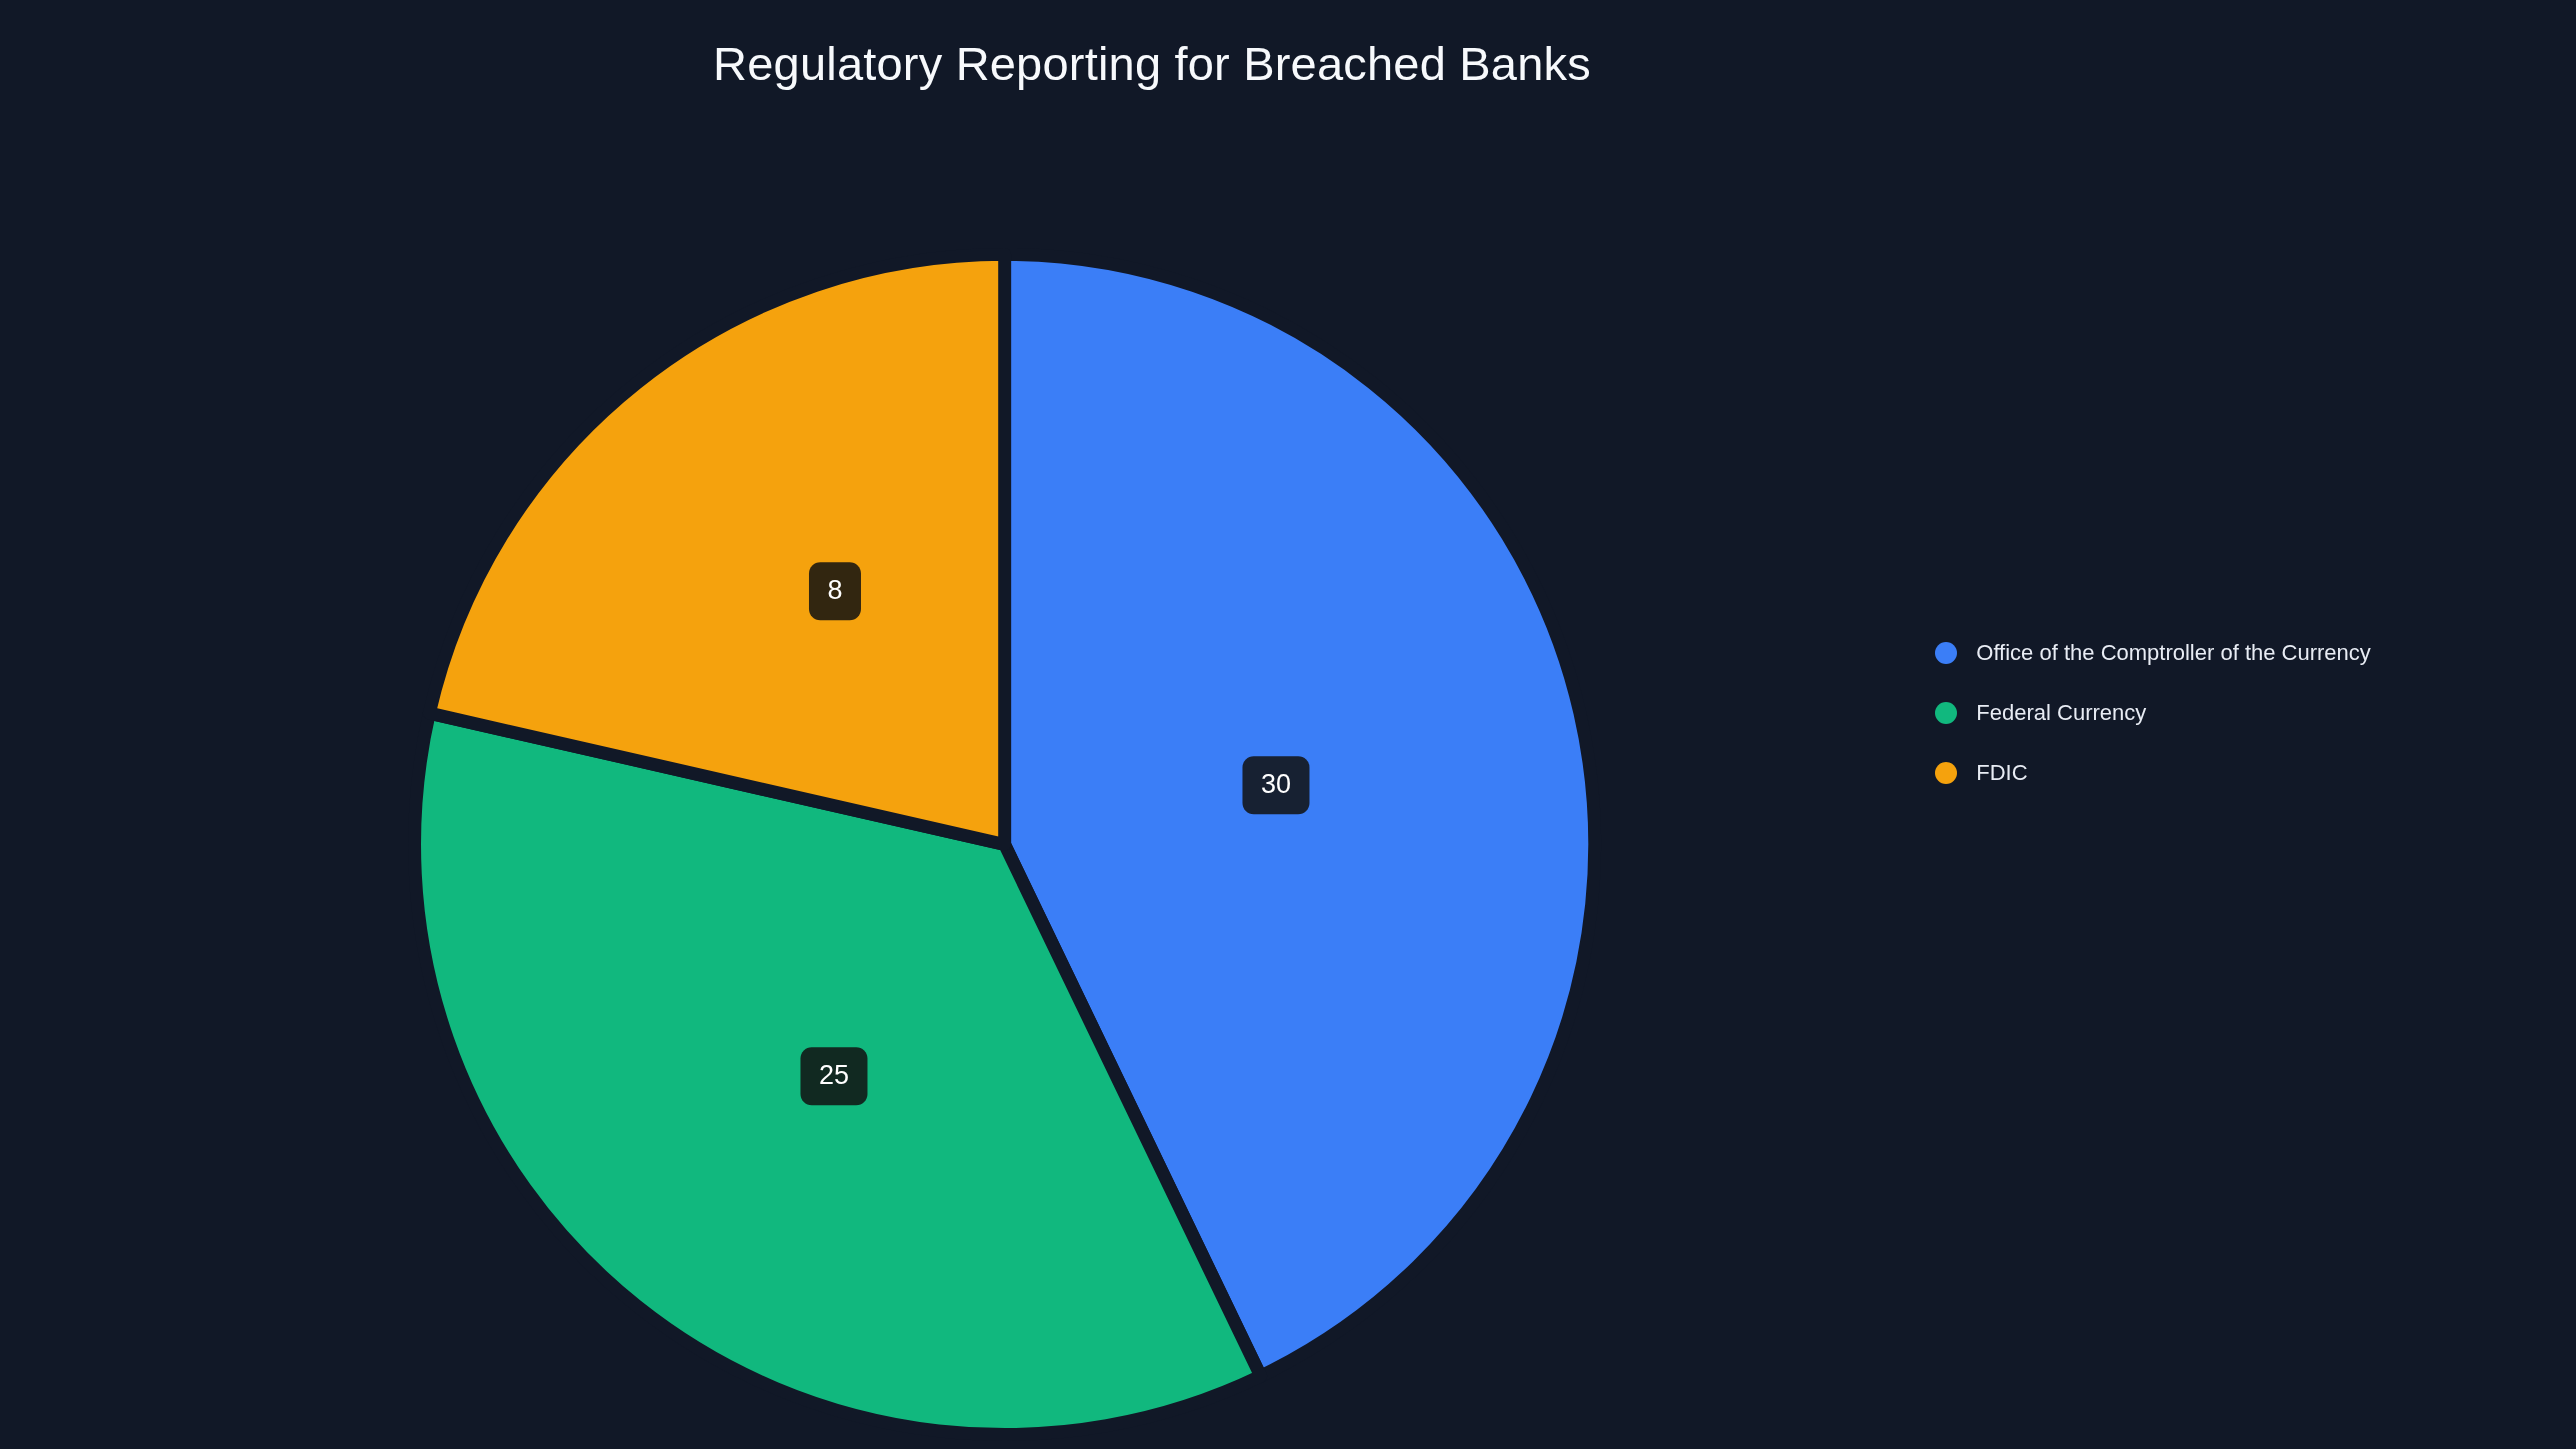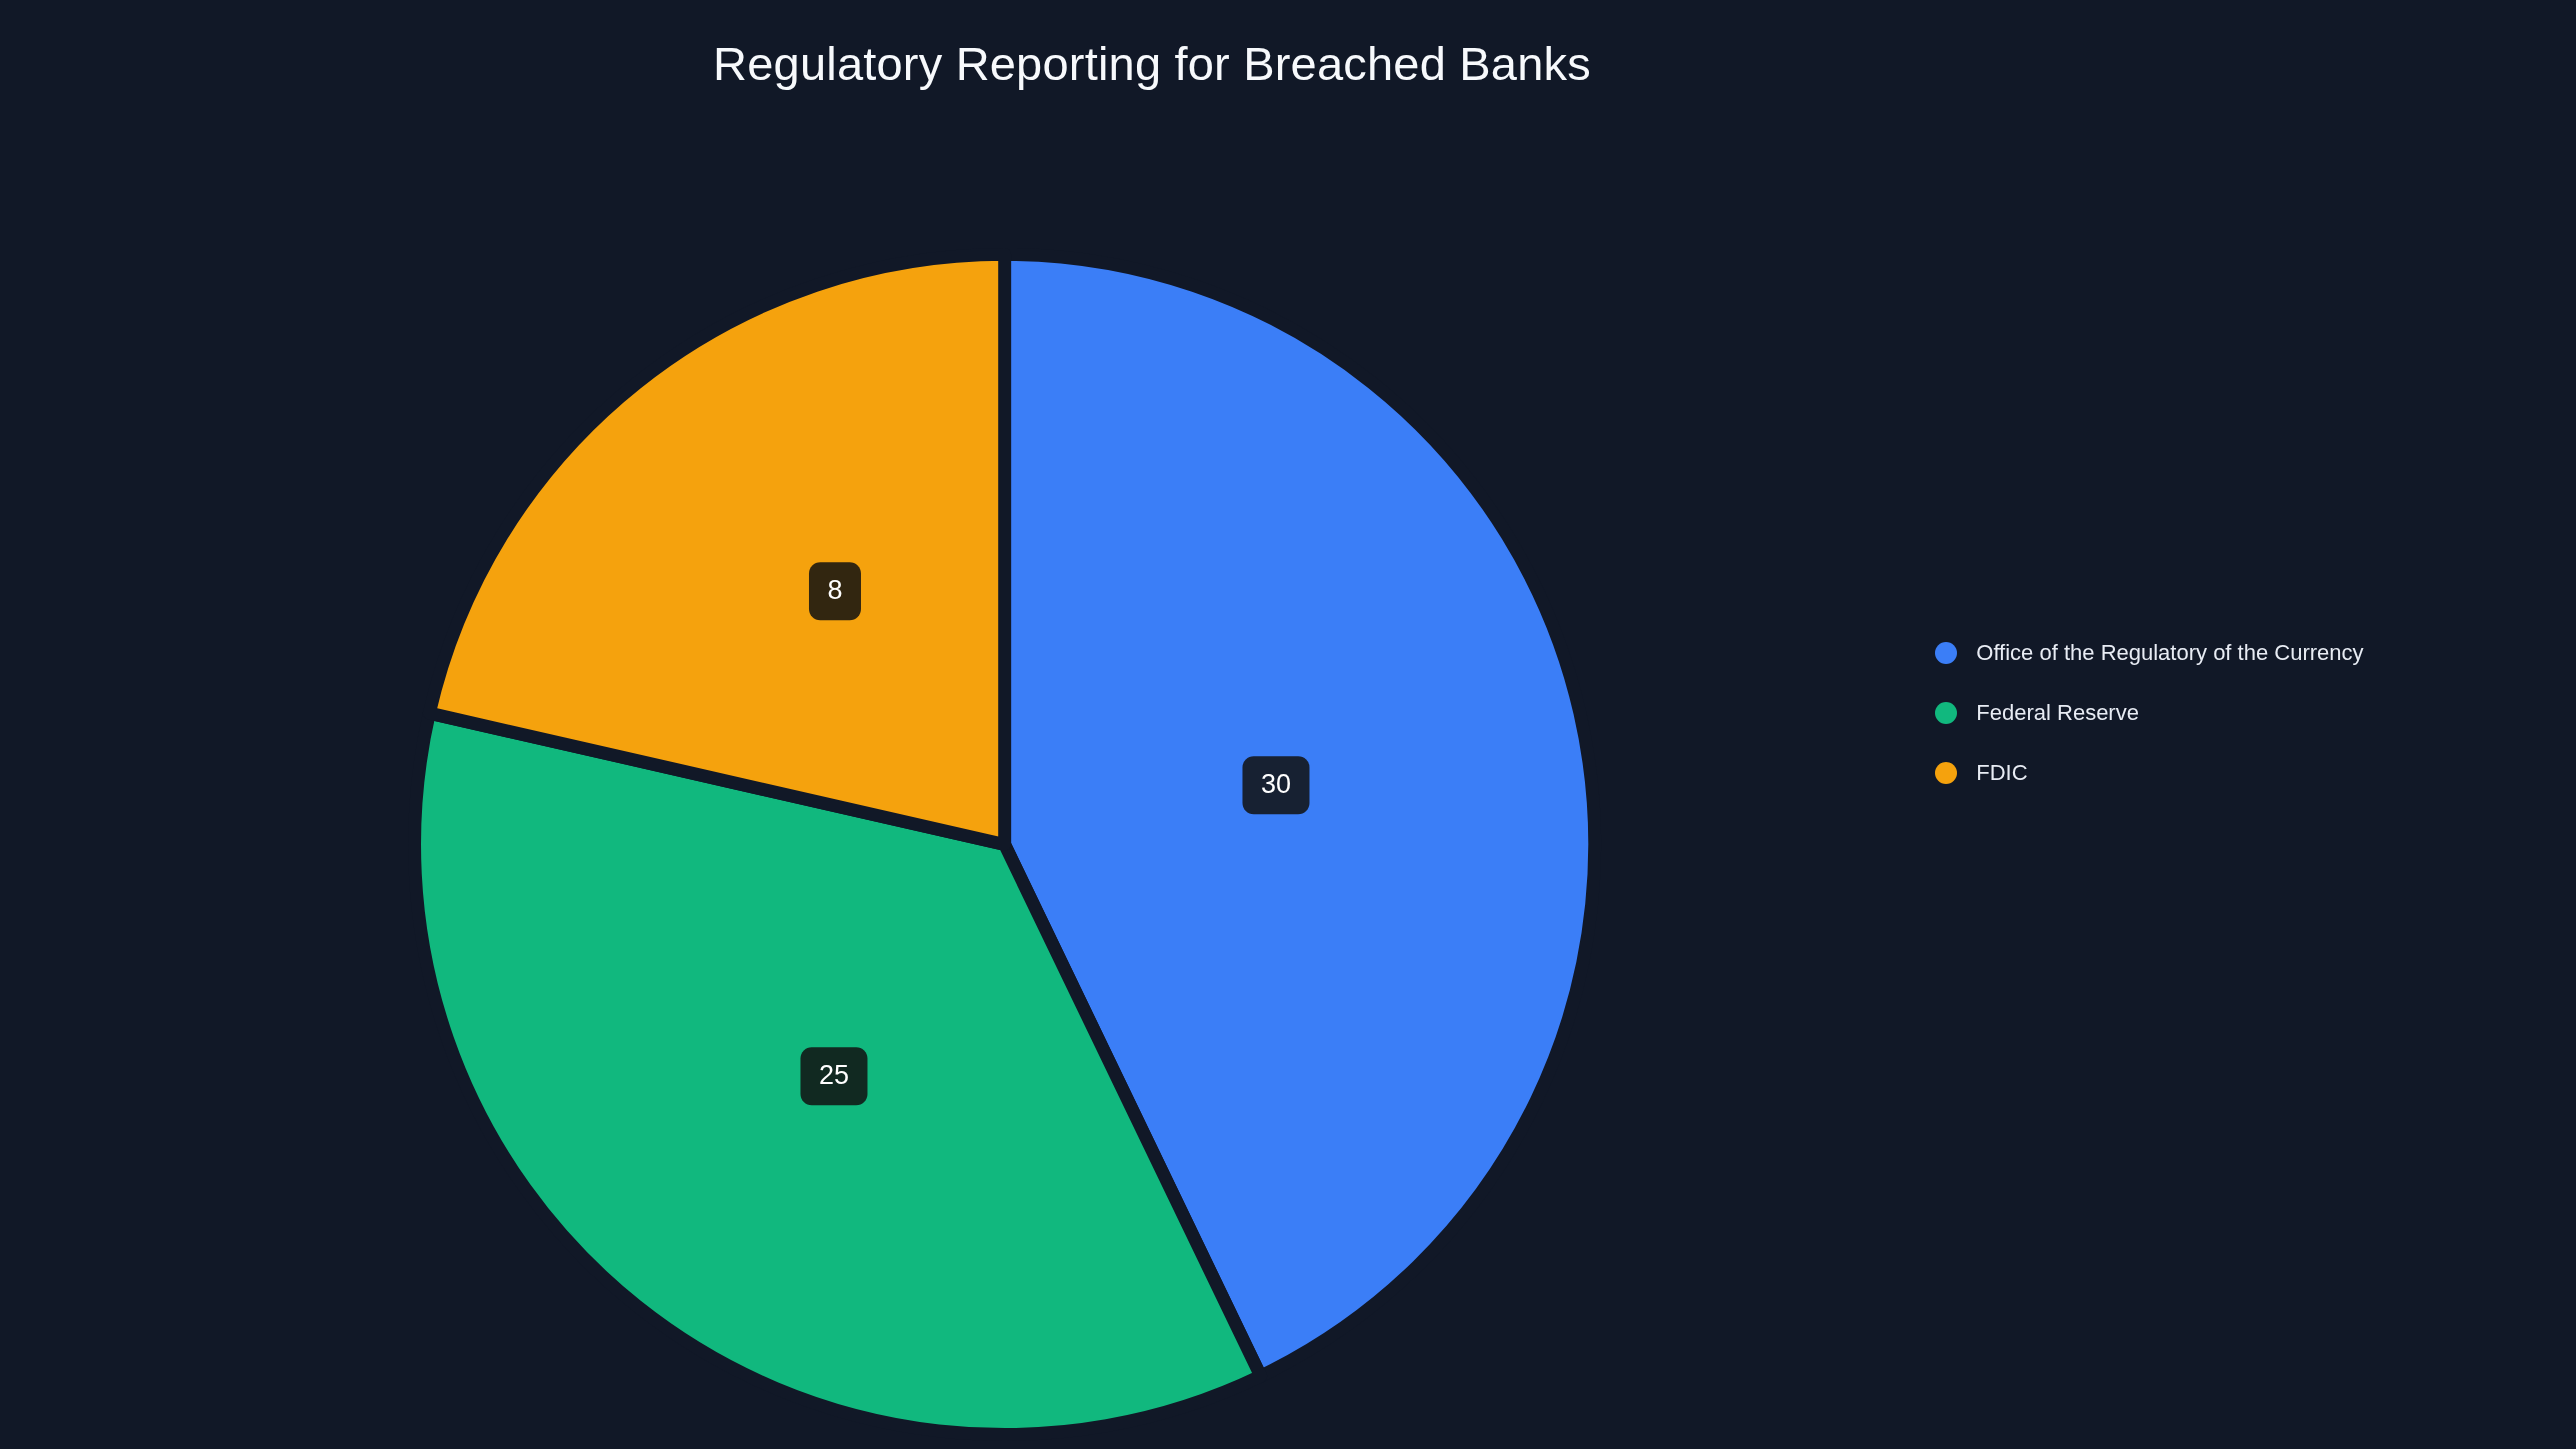--- a/index.html
+++ b/index.html
@@ -127,25 +127,25 @@
     <div id="pie-labels">
         <div class="data-label" style="left: 1276px; top: 745px; margin-top: 40px;">30</div>
         <div class="data-label" style="left: 834px; top: 1076px;">25</div>
         <div class="data-label" style="left: 835px; top: 591px;">8</div>
       </div>
   </div>
 
   <div id="legend">
       <div class="legend-item">
         <span class="legend-swatch" style="background: rgb(59, 126, 247);"></span>
-        <span class="legend-label">Office of the Regulatory of the Currency</span>
+        <span class="legend-label">Office of the Comptroller of the Currency</span>
       </div>
       <div class="legend-item">
         <span class="legend-swatch" style="background: rgb(17, 184, 126);"></span>
-        <span class="legend-label">Federal Reserve</span>
+        <span class="legend-label">Federal Currency</span>
       </div>
       <div class="legend-item">
         <span class="legend-swatch" style="background: rgb(245, 162, 13);"></span>
         <span class="legend-label">FDIC</span>
       </div>
     </div>
 
 </div>
 
 

